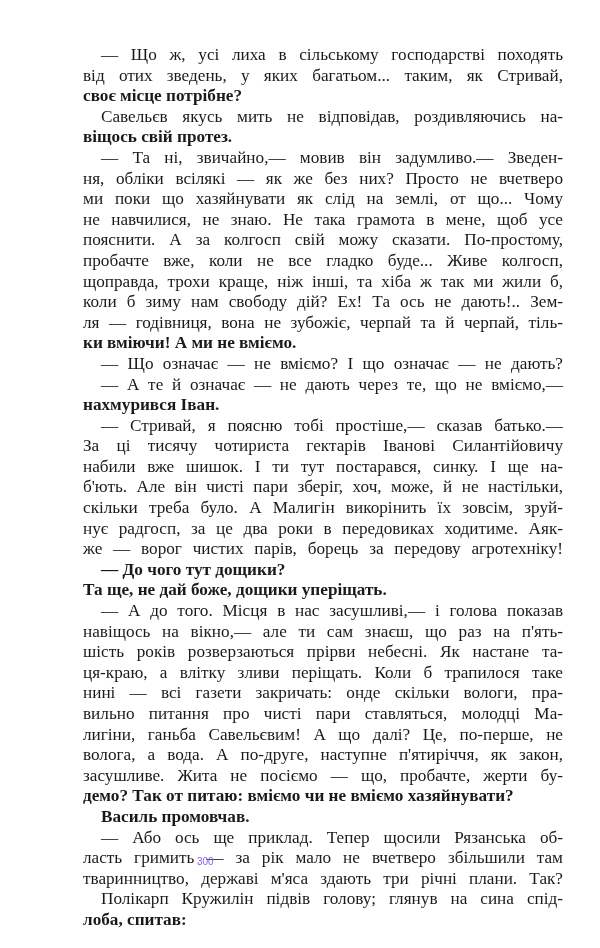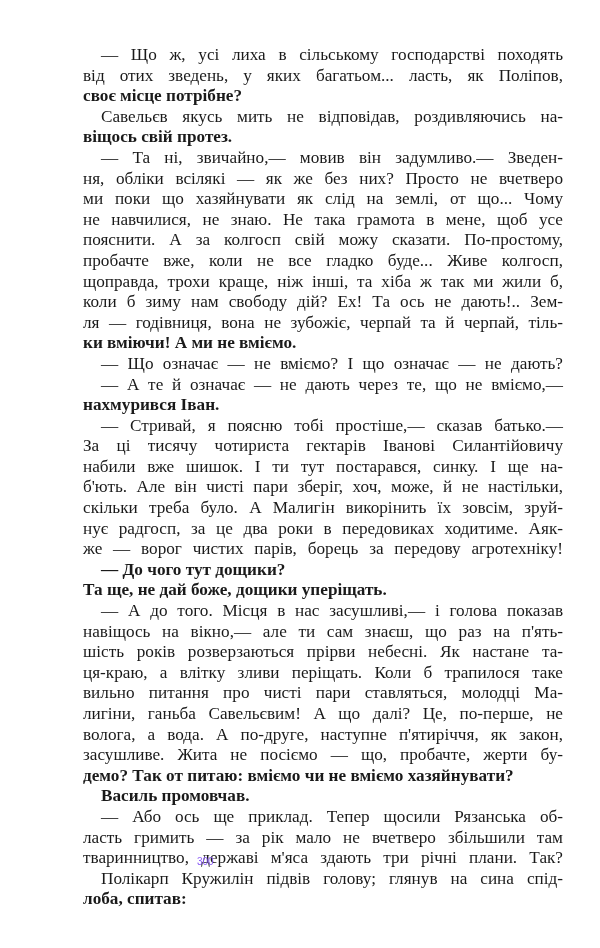--- a/index.html
+++ b/index.html
@@ -44,21 +44,21 @@
       font-family: "Liberation Sans", "DejaVu Sans", sans-serif;
       font-size: 10px;
       color: #8b5cf6;
     }
   </style>
 </head>
 <body>
 
 <div class="page" id="page-text">
     <span class="line indent">— Що ж, усі лиха в сільському господарстві походять</span>
-    <span class="line">від отих зведень, у яких багатьом... ласть, як Поліпов,</span>
+    <span class="line">від отих зведень, у яких багатьом... таким, як Стривай,</span>
     <span class="line last">своє місце потрібне?</span>
     <span class="line indent">Савельєв якусь мить не відповідав, роздивляючись на-</span>
     <span class="line last">віщось свій протез.</span>
     <span class="line indent">— Та ні, звичайно,— мовив він задумливо.— Зведен-</span>
     <span class="line">ня, обліки всілякі — як же без них? Просто не вчетверо</span>
     <span class="line">ми поки що хазяйнувати як слід на землі, от що... Чому</span>
     <span class="line">не навчилися, не знаю. Не така грамота в мене, щоб усе</span>
     <span class="line">пояснити. А за колгосп свій можу сказати. По-простому,</span>
     <span class="line">пробачте вже, коли не все гладко буде... Живе колгосп,</span>
     <span class="line">щоправда, трохи краще, ніж інші, та хіба ж так ми жили б,</span>
@@ -74,20 +74,21 @@
     <span class="line">б'ють. Але він чисті пари зберіг, хоч, може, й не настільки,</span>
     <span class="line">скільки треба було. А Малигін викорінить їх зовсім, зруй-</span>
     <span class="line">нує радгосп, за це два роки в передовиках ходитиме. Аяк-</span>
     <span class="line">же — ворог чистих парів, борець за передову агротехніку!</span>
     <span class="line indent last">— До чого тут дощики?</span>
     <span class="line last">Та ще, не дай боже, дощики уперіщать.</span>
     <span class="line indent">— А до того. Місця в нас засушливі,— і голова показав</span>
     <span class="line">навіщось на вікно,— але ти сам знаєш, що раз на п'ять-</span>
     <span class="line">шість років розверзаються прірви небесні. Як настане та-</span>
     <span class="line">ця-краю, а влітку зливи періщать. Коли б трапилося таке</span>
+    <span class="line">нині — всі газети закричать: онде скільки вологи, пра-</span>
     <span class="line">вильно питання про чисті пари ставляться, молодці Ма-</span>
     <span class="line">лигіни, ганьба Савельєвим! А що далі? Це, по-перше, не</span>
     <span class="line">волога, а вода. А по-друге, наступне п'ятиріччя, як закон,</span>
     <span class="line">засушливе. Жита не посіємо — що, пробачте, жерти бу-</span>
     <span class="line last">демо? Так от питаю: вміємо чи не вміємо хазяйнувати?</span>
     <span class="line indent last">Василь промовчав.</span>
     <span class="line indent">— Або ось ще приклад. Тепер щосили Рязанська об-</span>
     <span class="line">ласть гримить — за рік мало не вчетверо збільшили там</span>
     <span class="line">тваринництво, державі м'яса здають три річні плани. Так?</span>
     <span class="line indent">Полікарп Кружилін підвів голову; глянув на сина спід-</span>

